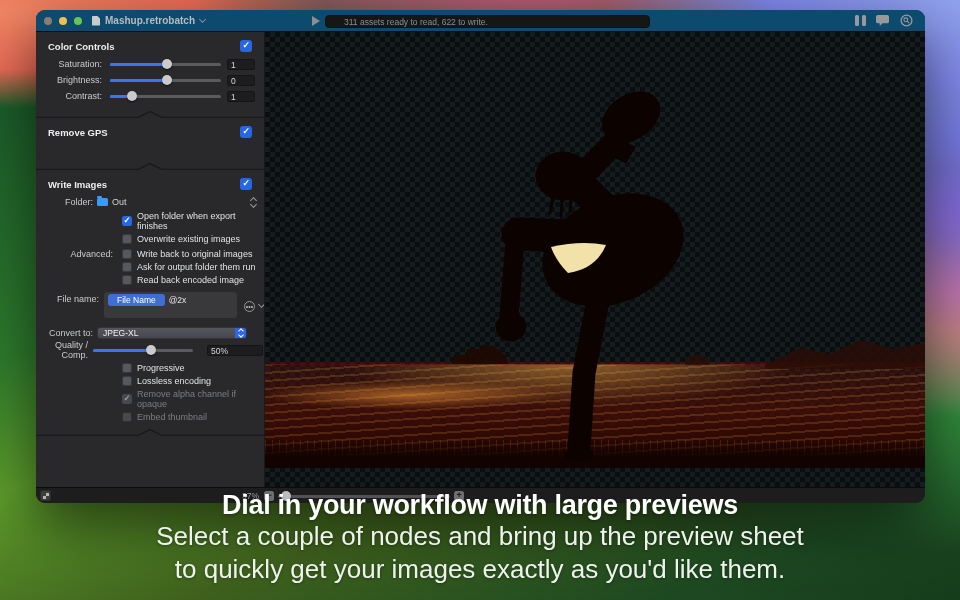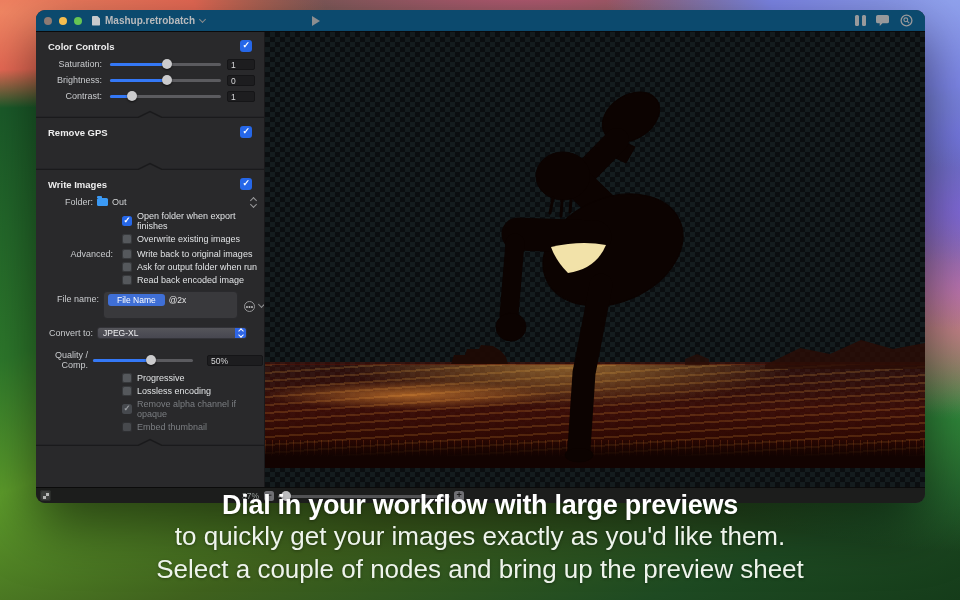--- a/index.html
+++ b/index.html
@@ -110,21 +110,21 @@
   .cvrow .rl { width:61px; text-align:right; padding-right:4px; flex:none; color:#c9cbce; }
   .popup { width:150px; height:12px; background:linear-gradient(180deg,#55555a,#474750);
     border:1px solid #333338; border-radius:3px; display:flex; align-items:center; position:relative; }
   .popup .ptext { font-size:8.5px; color:#f0f0f2; padding-left:5px; }
   .popup .pcap { position:absolute; right:0; top:0; bottom:0; width:11px; background:#2e65e6;
     border-radius:0 2.5px 2.5px 0; display:flex; flex-direction:column; align-items:center; justify-content:center; gap:1px; }
   .popup .pcap i { width:4px; height:4px; border-right:1.2px solid #fff; border-bottom:1.2px solid #fff; }
   .popup .pcap i.up { transform:rotate(-135deg); margin-bottom:-1px; }
   .popup .pcap i.down { transform:rotate(45deg); }
   
-  .qrow { display:flex; align-items:center; height:14px; margin-top:14px; padding-right:9px; }
+  .qrow { display:flex; align-items:center; height:14px; margin-top:4px; padding-right:9px; }
   .qrow .lbl { width:57px; text-align:right; padding-right:5px; color:#c9cbce; flex:none; }
   .qrow .slider { flex:none; width:100px; }
   
   .preview { position:relative; flex:1; overflow:hidden;
     background:repeating-conic-gradient(#141c1e 0% 25%, #0b0e10 0% 50%) 0 0 / 10px 10px; }
   .photo { position:absolute; left:0; right:0; top:11px; bottom:19px;
     background:
       radial-gradient(58% 52% at 45% 55%, #fffbe9 0%, #ffe887 9%, #ffc145 21%, #ff8c25 36%, #e8531a 54%, rgba(160,30,8,0) 76%),
       linear-gradient(180deg, #3c0d06 0%, #6e150a 16%, #a82a10 34%, #d84e1a 55%, #c23a12 70%, #6b1405 79%, #45102f0 84%, #2a0701 92%, #140300 100%),
       #400d05; }
@@ -168,20 +168,23 @@
       <span class="light close"></span>
       <span class="light min"></span>
       <span class="light max"></span>
     </div>
     <div class="doc-title">
       <span class="doc-icon"></span>
       <span class="title-text">Mashup.retrobatch</span>
       <span class="chev"></span>
     </div>
     <span class="play-btn"></span>
+    <div class="status-pill">
+      <span>311 assets ready to read, 622 to write.</span>
+    </div>
     <div class="tb-icons">
       <span class="icon-pause">
           <i></i>
           <i></i>
         </span>
       <svg width="14" height="13">
           <path d="M2,1 h10 a2,2 0 0 1 2,2 v5 a2,2 0 0 1 -2,2 h-5 l-3,3 v-3 h-2 a2,2 0 0 1 -2,-2 v-5 a2,2 0 0 1 2,-2 z" fill="#99999b" transform="scale(0.93)"></path>
         </svg>
       <svg width="13" height="13">
           <circle cx="6.5" cy="6.5" r="5.4" fill="none" stroke="#99999b" stroke-width="1.3"></circle>
@@ -274,21 +277,21 @@
         <span class="clabel">Overwrite existing images</span>
       </div>
       <div class="chkrow" style="margin-top:5px">
         <span class="rl">Advanced:</span>
         <span class="cb"></span>
         <span class="clabel">Write back to original images</span>
       </div>
       <div class="chkrow">
         <span class="rl empty">.</span>
         <span class="cb"></span>
-        <span class="clabel">Ask for output folder when run</span>
+        <span class="clabel">Ask for output folder them run</span>
       </div>
       <div class="chkrow">
         <span class="rl empty">.</span>
         <span class="cb"></span>
         <span class="clabel">Read back encoded image</span>
       </div>
 
       <div class="fnrow">
         <span class="rl">File name:</span>
         <div class="fnbox">
@@ -394,15 +397,15 @@
     <div class="ztrack" style="--pos: 3%;">
       <div class="bar"></div>
         <div class="zthumb"></div>
     </div>
     <span class="zbtn zplus">+</span>
   </div>
 </div>
 
 <div class="caption">
   <h1>Dial in your workflow with large previews</h1>
+  <p>Select a couple of nodes and bring up the preview sheet</p>
   <p>to quickly get your images exactly as you'd like them.</p>
-  <p>Select a couple of nodes and bring up the preview sheet</p>
 </div>
 
 </body></html>

